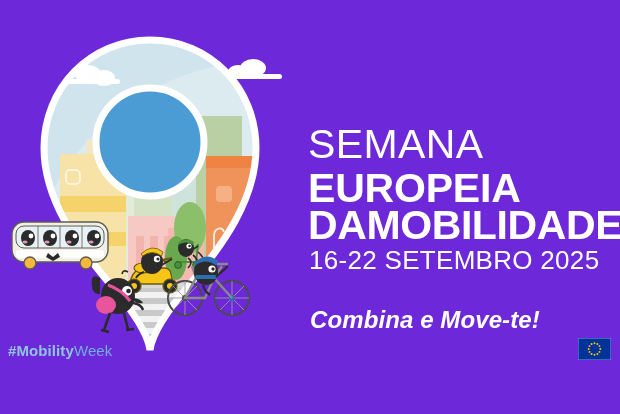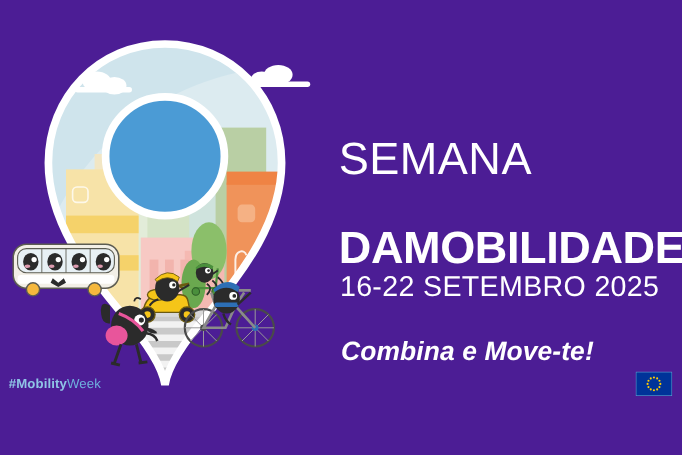--- a/index.html
+++ b/index.html
@@ -5,21 +5,21 @@
   html, body {
     margin: 0;
     padding: 0;
     background: #ffffff;
   }
   #poster {
     position: relative;
     width: 620px;
     height: 414px;
     overflow: hidden;
-    background: #4c1d95;
+    background: #6d28d9;
     font-family: "Liberation Sans", sans-serif;
     -webkit-font-smoothing: antialiased;
   }
 
   
   #illustration {
     position: absolute;
     left: 0;
     top: 0;
     width: 300px;
@@ -79,21 +79,21 @@
     font-style: italic;
     letter-spacing: 0.1px;
     margin-top: 18px;
   }
 
   
   #hashtag {
     position: absolute;
     left: 8px;
     top: 342px;
-    font-size: 12px;
+    font-size: 15px;
     color: #89c0e4;
     white-space: nowrap;
     letter-spacing: 0.1px;
   }
   #hashtag .strong { font-weight: 700; color: #8fc4e6; }
   #hashtag .weak   { font-weight: 400; color: #6fb1de; }
 
   
   #eu-flag {
     position: absolute;
@@ -322,20 +322,21 @@
         <path d="M126 330 l8 -1" stroke="#2b2b2b" stroke-width="2.6" fill="none"></path>
 
         <path d="M133 303 q8 1 10 7" stroke="#2b2b2b" stroke-width="2.4" fill="none"></path>
       </g>
     </svg>
   </div>
 
   <div id="textblock">
     <div class="line" id="line-semana">SEMANA</div>
 
+    <div class="line" id="line-europeia">EUROPEIA</div>
 
     <div class="line" id="line-damob">
       <span class="lt">DA</span><span class="bd">MOBILIDADE</span>
     </div>
 
     <div class="line" id="line-date">16-22 SETEMBRO 2025</div>
 
     <div class="line" id="line-tagline">Combina e Move-te!</div>
   </div>
 

